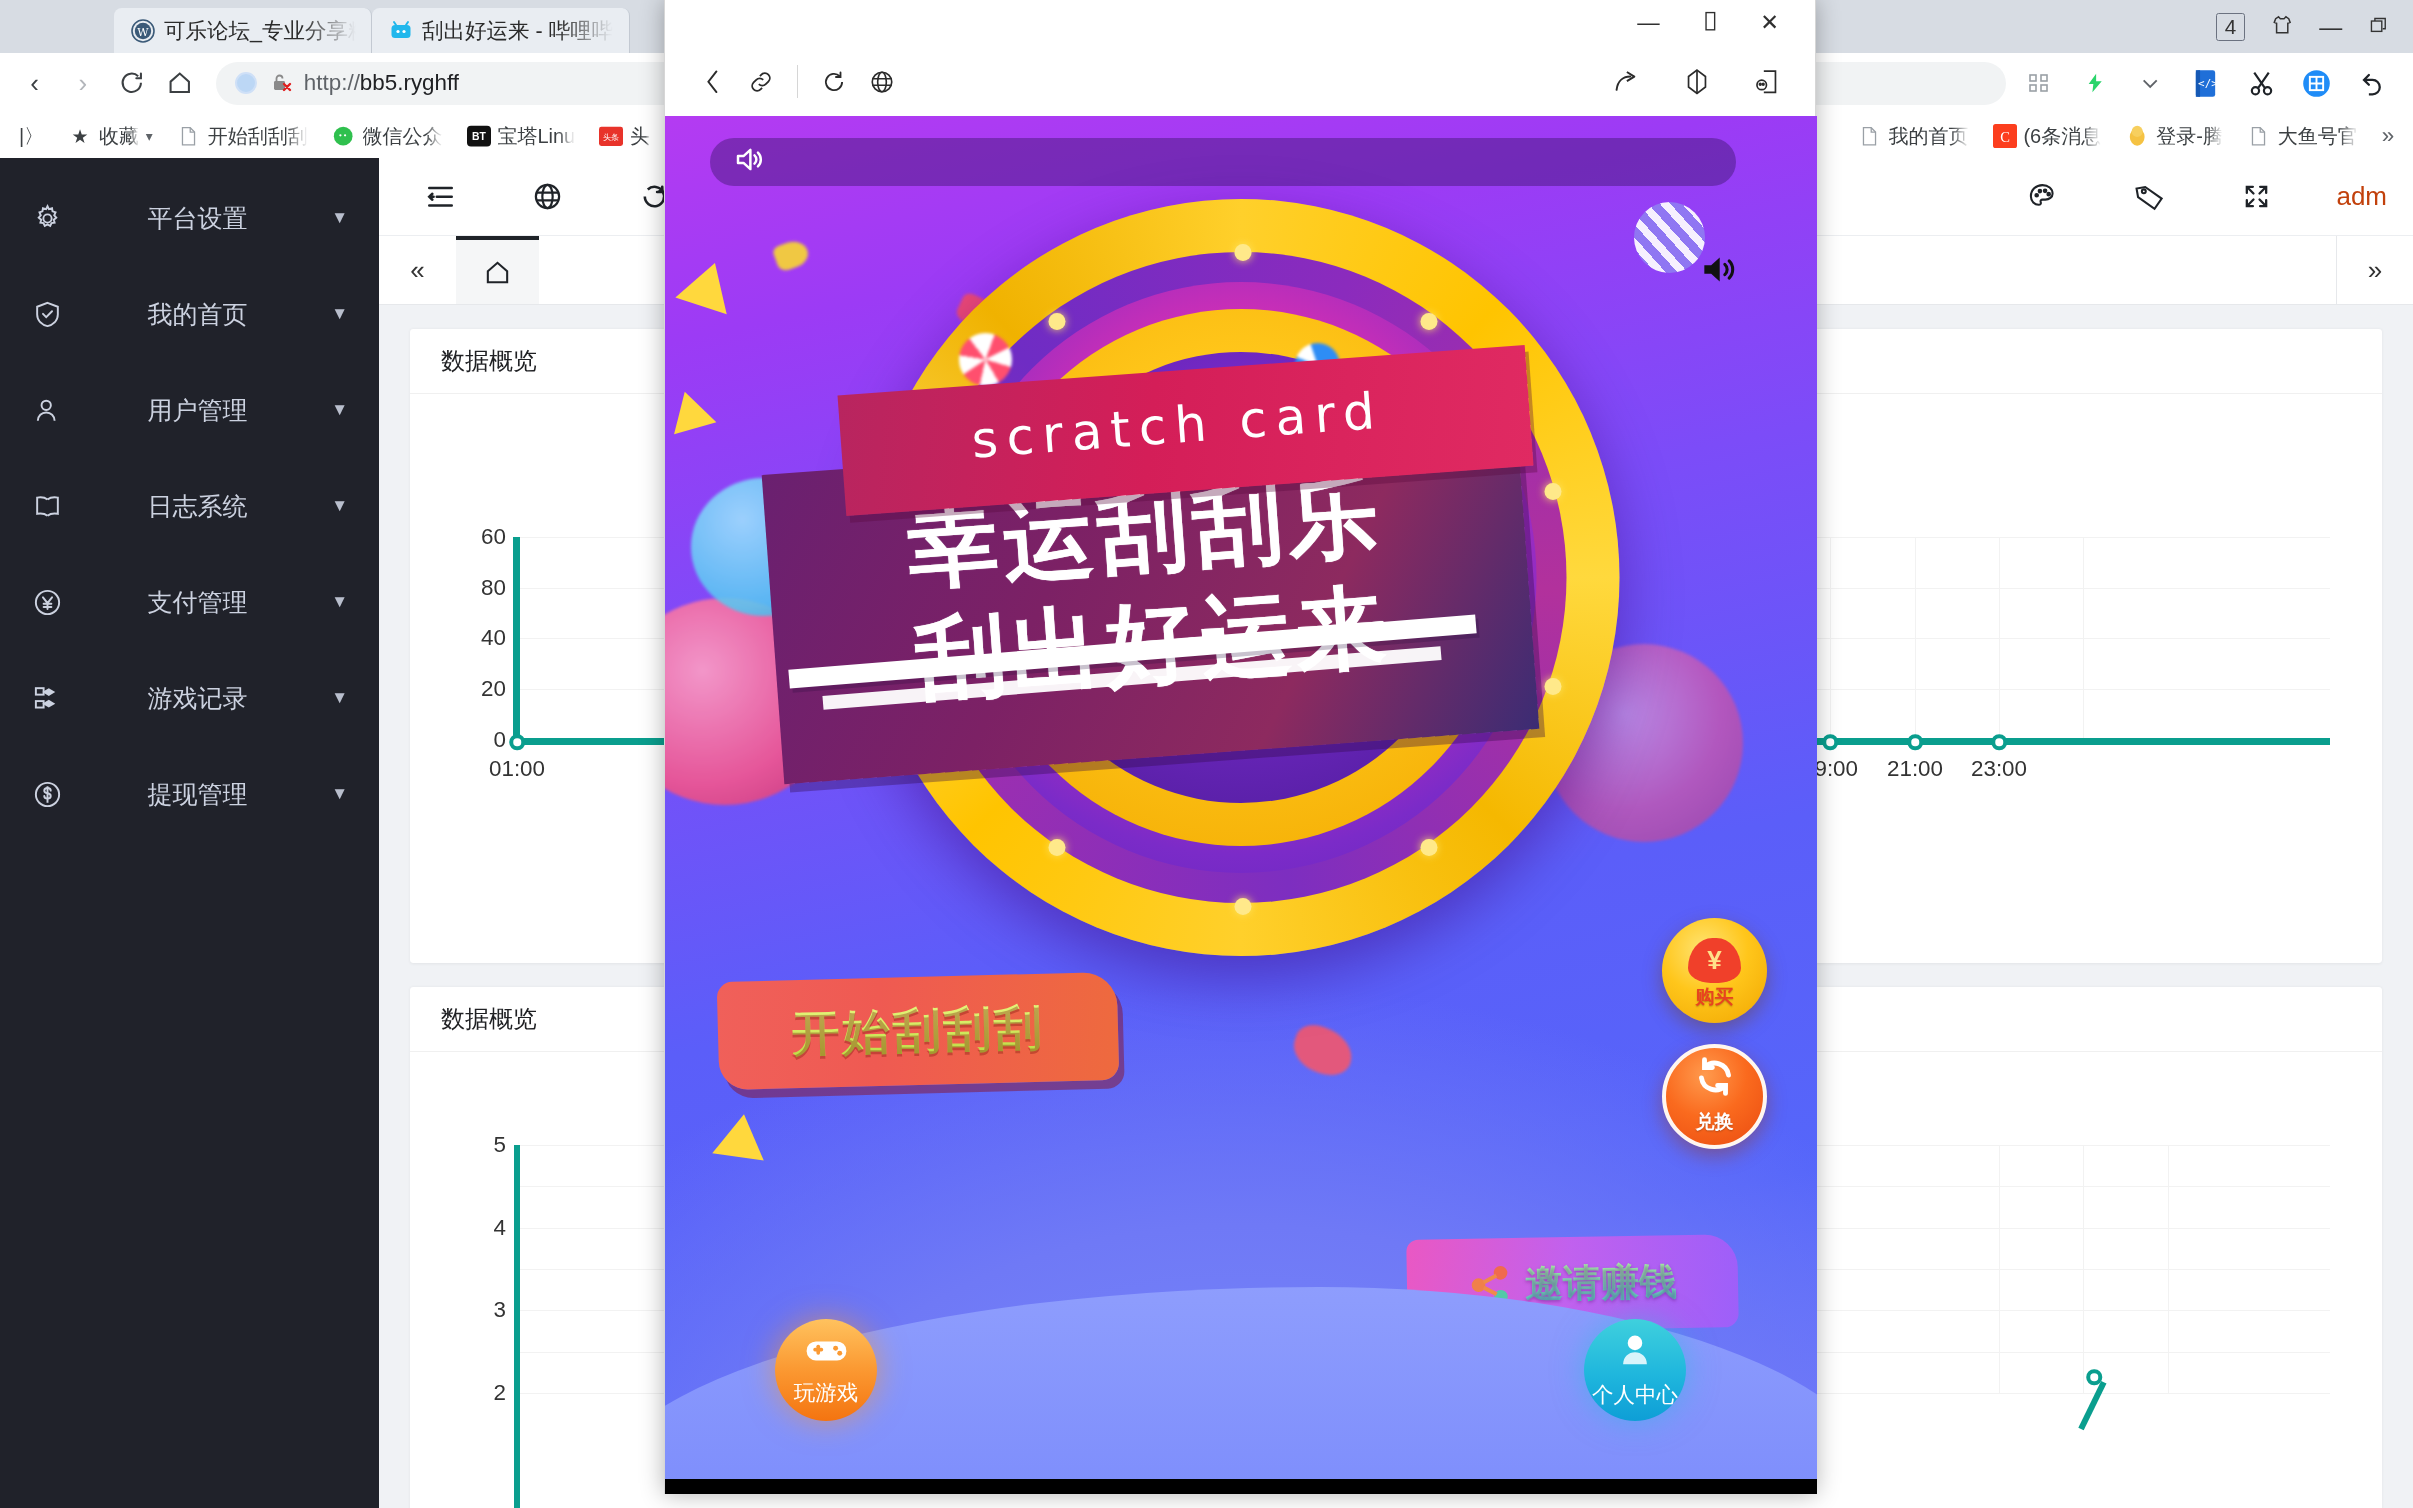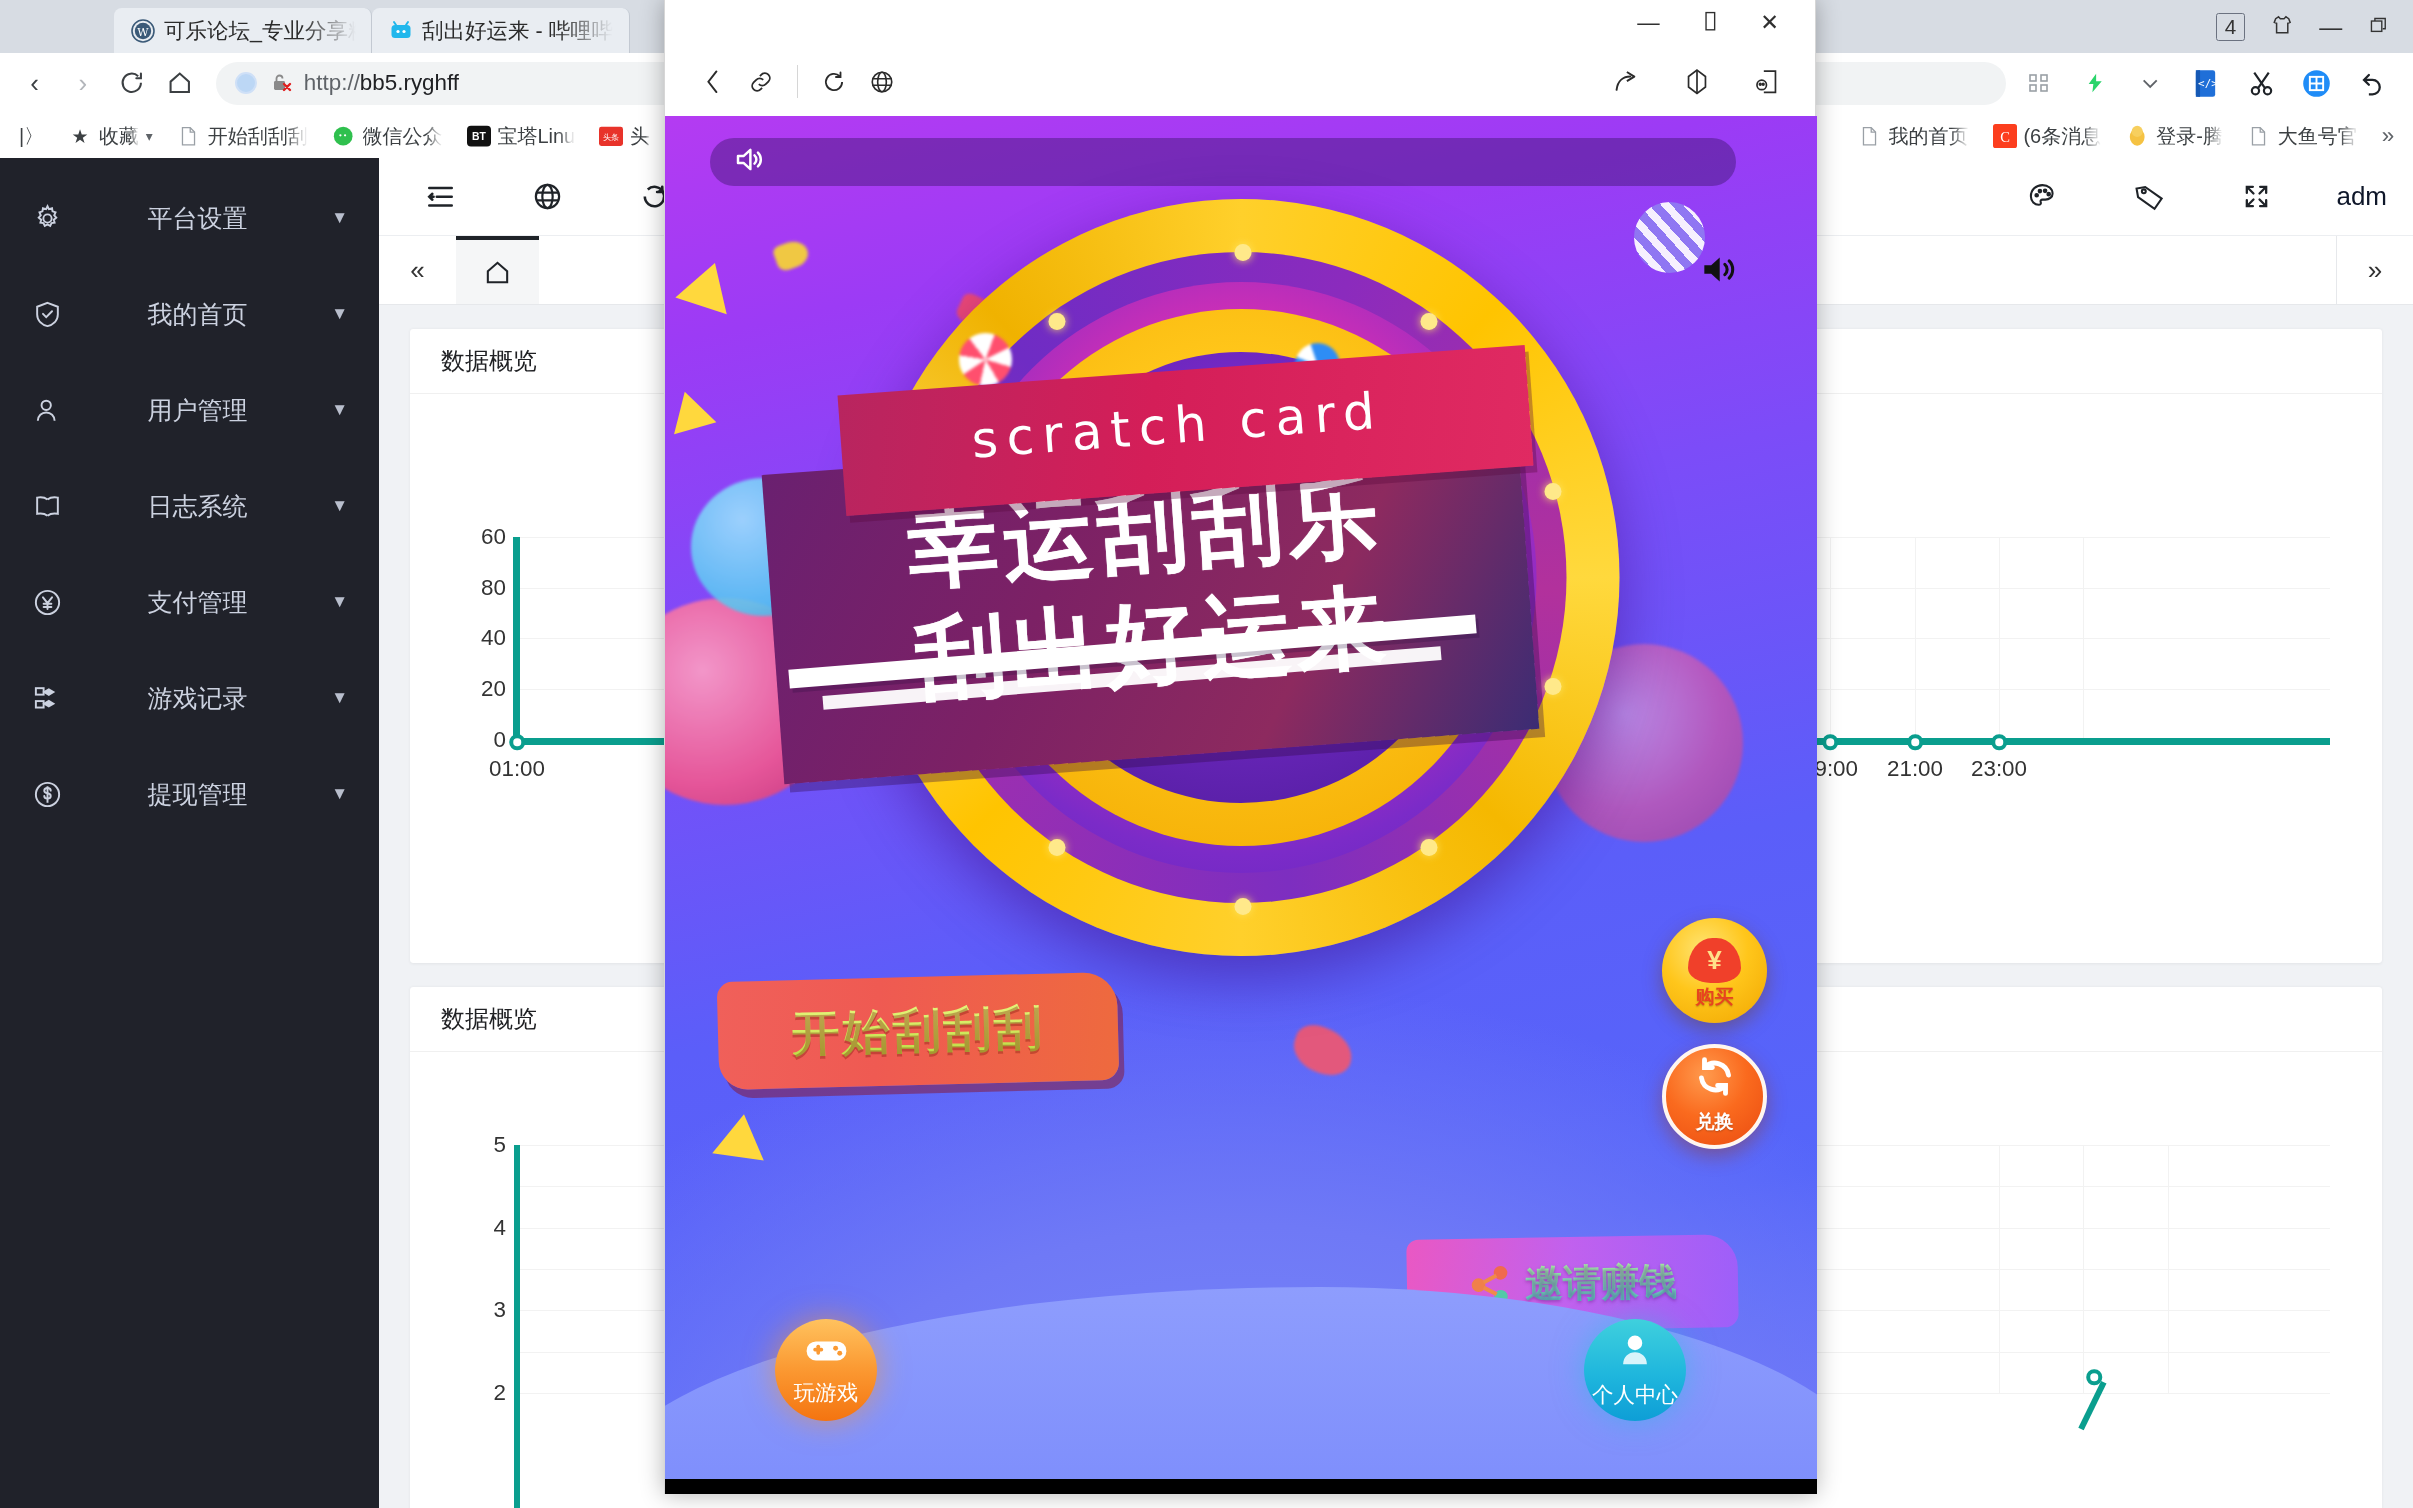--- a/index.html
+++ b/index.html
@@ -97,21 +97,21 @@
   .menu-item .mi-label { flex: 1 1 auto; }
   .menu-item .mi-arrow { font-size: 17px; color: #b9bfcd; }
 
   .topbar {
     position: absolute; left: 379px; top: 0; right: 0; height: 78px;
     background: #fff; display: flex; align-items: center; padding: 0 0 0 34px;
     border-bottom: 0.9px solid #eceef1;
   }
   .tb-icon { width: 55px; height: 55px; display: flex; align-items: center; justify-content: center; font-size: 27.5px; color: #1f2328; margin-right: 52px; }
   .tb-right { margin-left: auto; display: flex; align-items: center; gap: 52px; padding-right: 26px; }
-  .tb-user { font-size: 26px; color: #0f172a; text-align: center; }
+  .tb-user { font-size: 26px; color: #c2410c; text-align: center; }
 
   .tabsrow {
     position: absolute; left: 379px; top: 78px; right: 0; height: 69px;
     background: #fff; display: flex; align-items: stretch;
     border-bottom: 0.9px solid #e6e8eb;
   }
   .tabsrow .ctrl {
     width: 77px; display: flex; align-items: center; justify-content: center;
     font-size: 26px; color: #333;
   }

